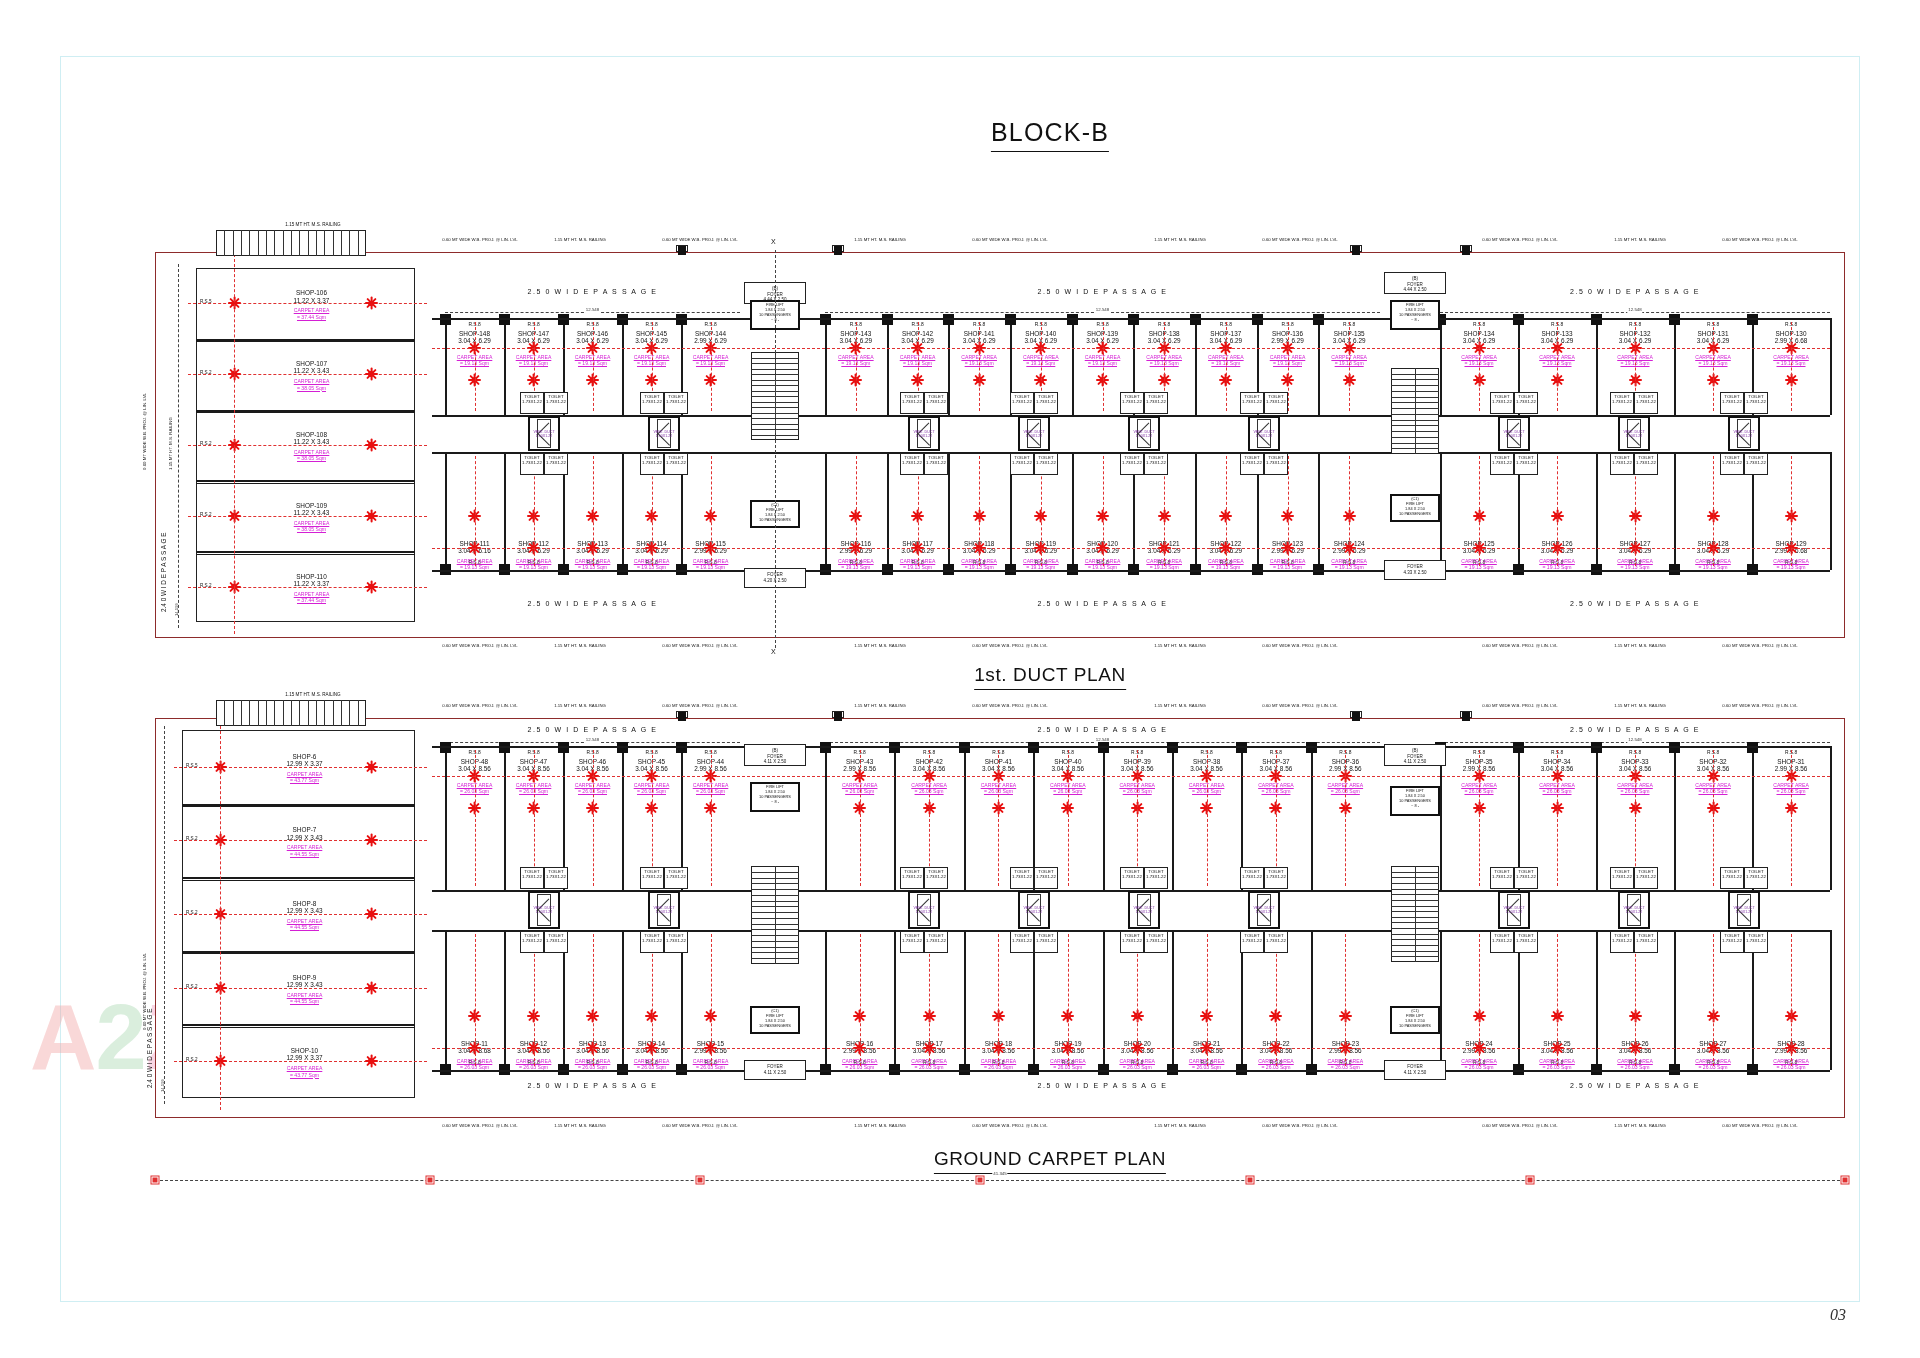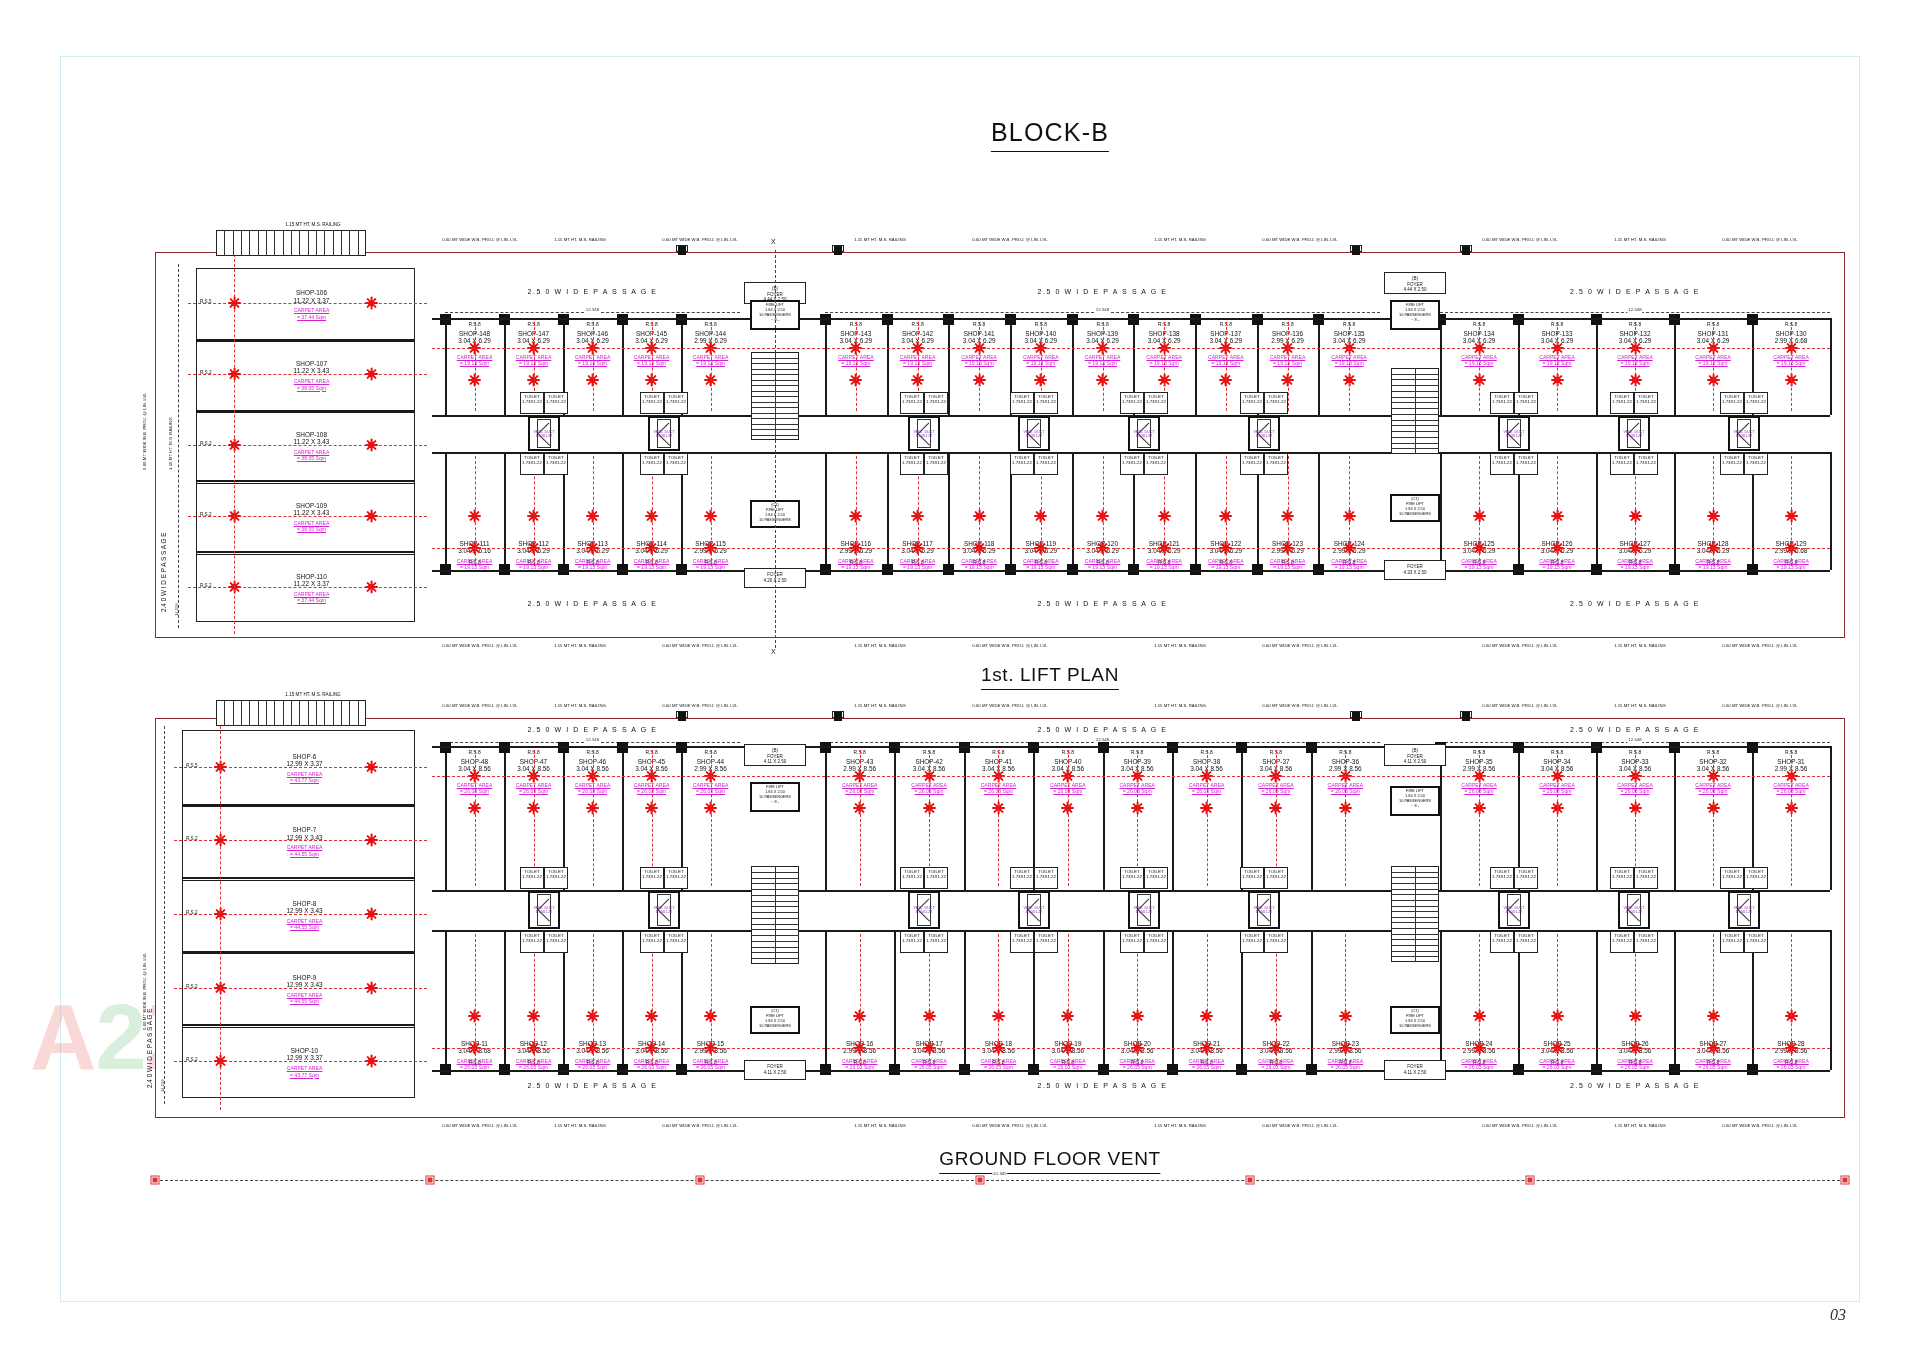--- a/index.html
+++ b/index.html
@@ -91,22 +91,22 @@
 <div class="sheet-border"></div>
 
 <div class="wm wm-small">www.A2ZProperty.in</div>
 <div class="wm wm-big">
   <span style="color:#f1a3a3">A</span><span style="color:#a8d8b0">2</span><span style="color:#f2a0c0">Z</span><span style="color:#fff">&nbsp;</span><span style="color:#9ec4ea">P</span><span style="color:#f6d79a">r</span><span style="color:#a8d8b0">o</span><span style="color:#f2a0c0">p</span><span style="color:#9ec4ea">e</span><span style="color:#f6d79a">r</span><span style="color:#f1a3a3">t</span><span style="color:#a8d8b0">y</span>
 </div>
 
 <div class="doc-title">BLOCK-B</div>
 <div class="page-no">03</div>
 
-<div class="plan-title" style="left:1050px;top:664px;">1st. LIFT PLAN</div>
-<div class="plan-title" style="left:1050px;top:1148px;">GROUND FLOOR VENT</div>
+<div class="plan-title" style="left:1050px;top:664px;">1st. DUCT PLAN</div>
+<div class="plan-title" style="left:1050px;top:1148px;">GROUND CARPET PLAN</div>
 
 <div id="draw">
     <div class="bldg-outline" style="left:155px;top:252px;width:1690px;height:386px;"></div>
     <div class="inner-outline" style="left:196px;top:268px;width:219px;height:354px;"></div>
     <div class="lbl shop-lbl" style="left:311.5px;top:289.4px;">
       <span class="n">SHOP-106</span>
       <span class="d">11.22 X 3.37</span>
     </div>
     <div class="lbl carpet" style="left:311.5px;top:307.4px;">
       <span style="display:block">CARPET AREA</span>

